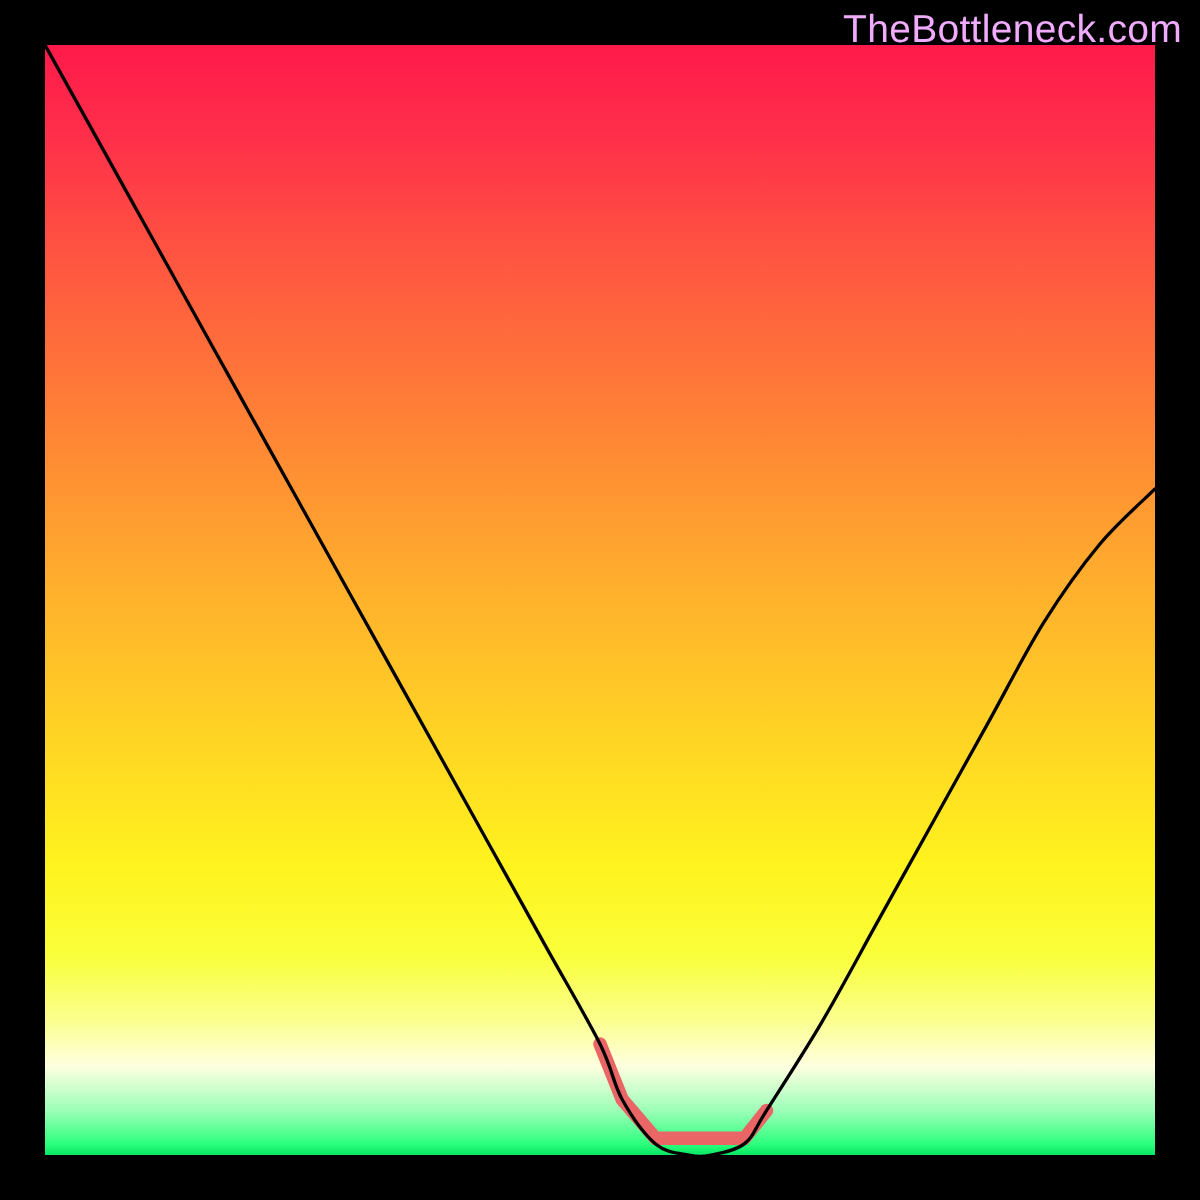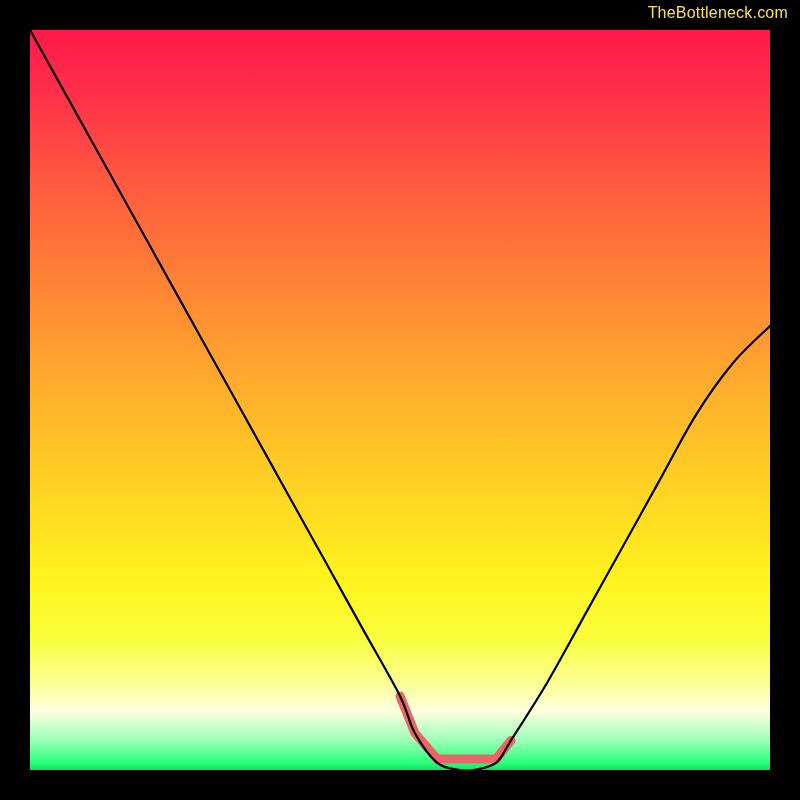--- a/index.html
+++ b/index.html
@@ -14,22 +14,22 @@
   .frame {
     position: relative;
     width: 800px;
     height: 800px;
     background: #000;
   }
   .watermark {
     position: absolute;
     top: 4px;
     right: 12px;
-    color: #fde047;
-    font-size: 16px;
+    color: #f0abfc;
+    font-size: 26px;
     letter-spacing: 0.2px;
     z-index: 10;
   }
   .plot {
     position: absolute;
     left: 30px;
     top: 30px;
     width: 740px;
     height: 740px;
   }

